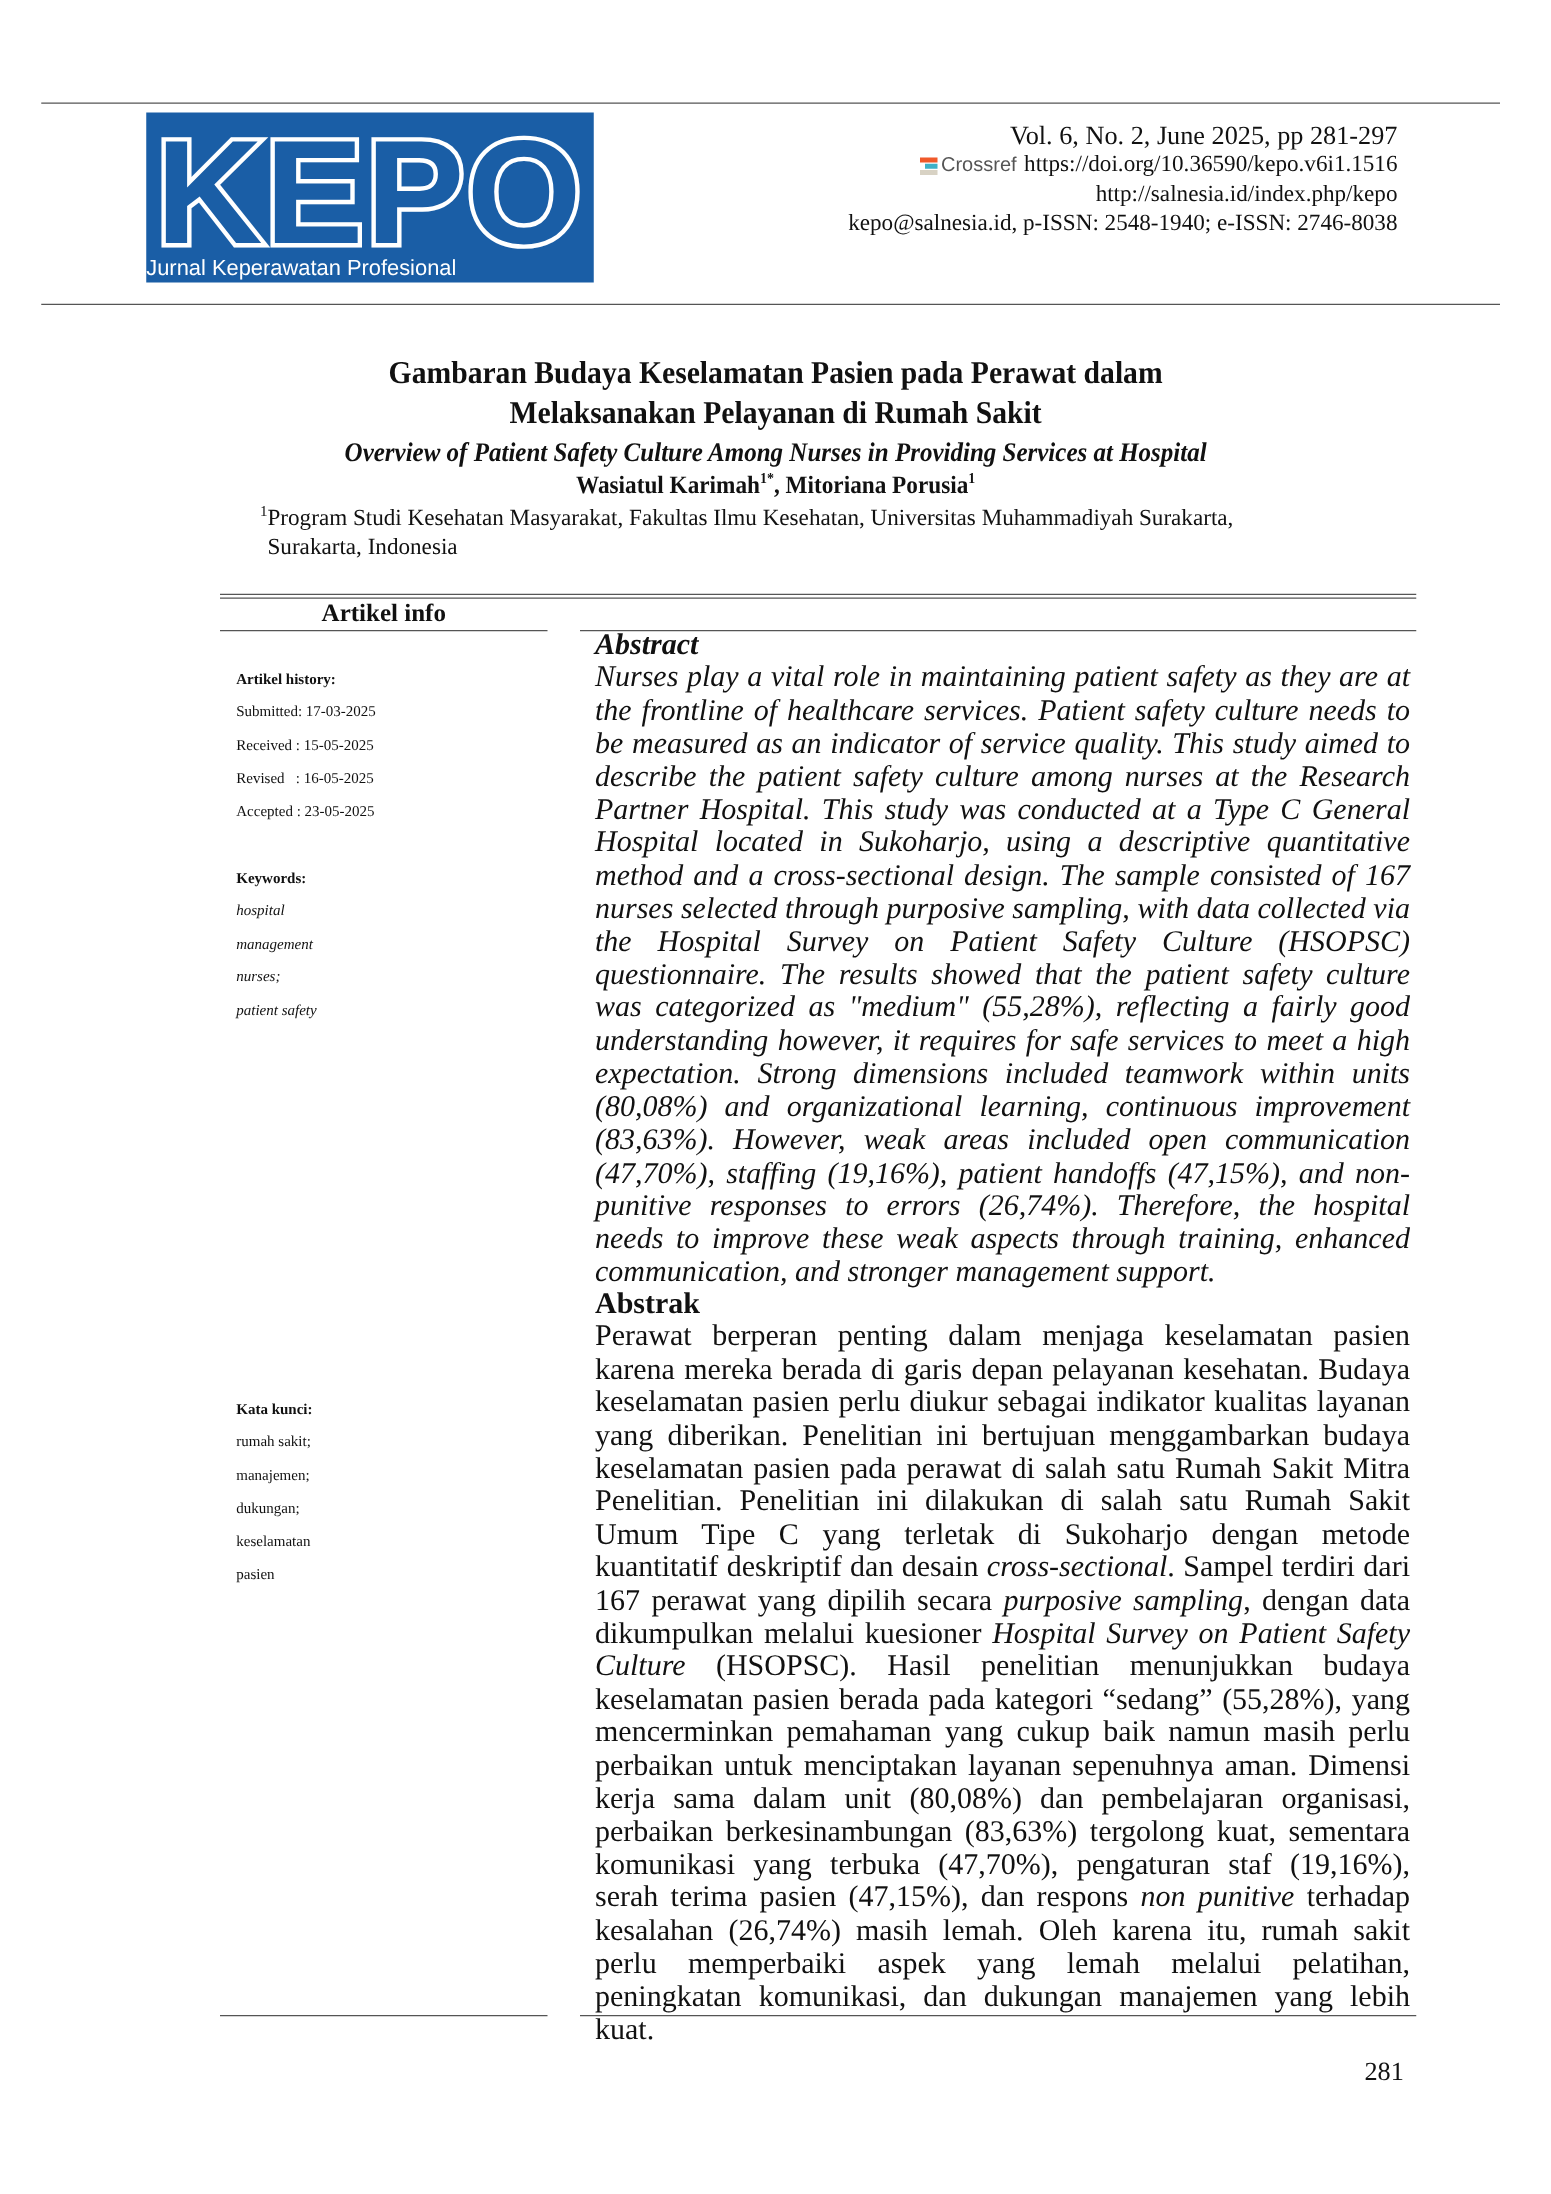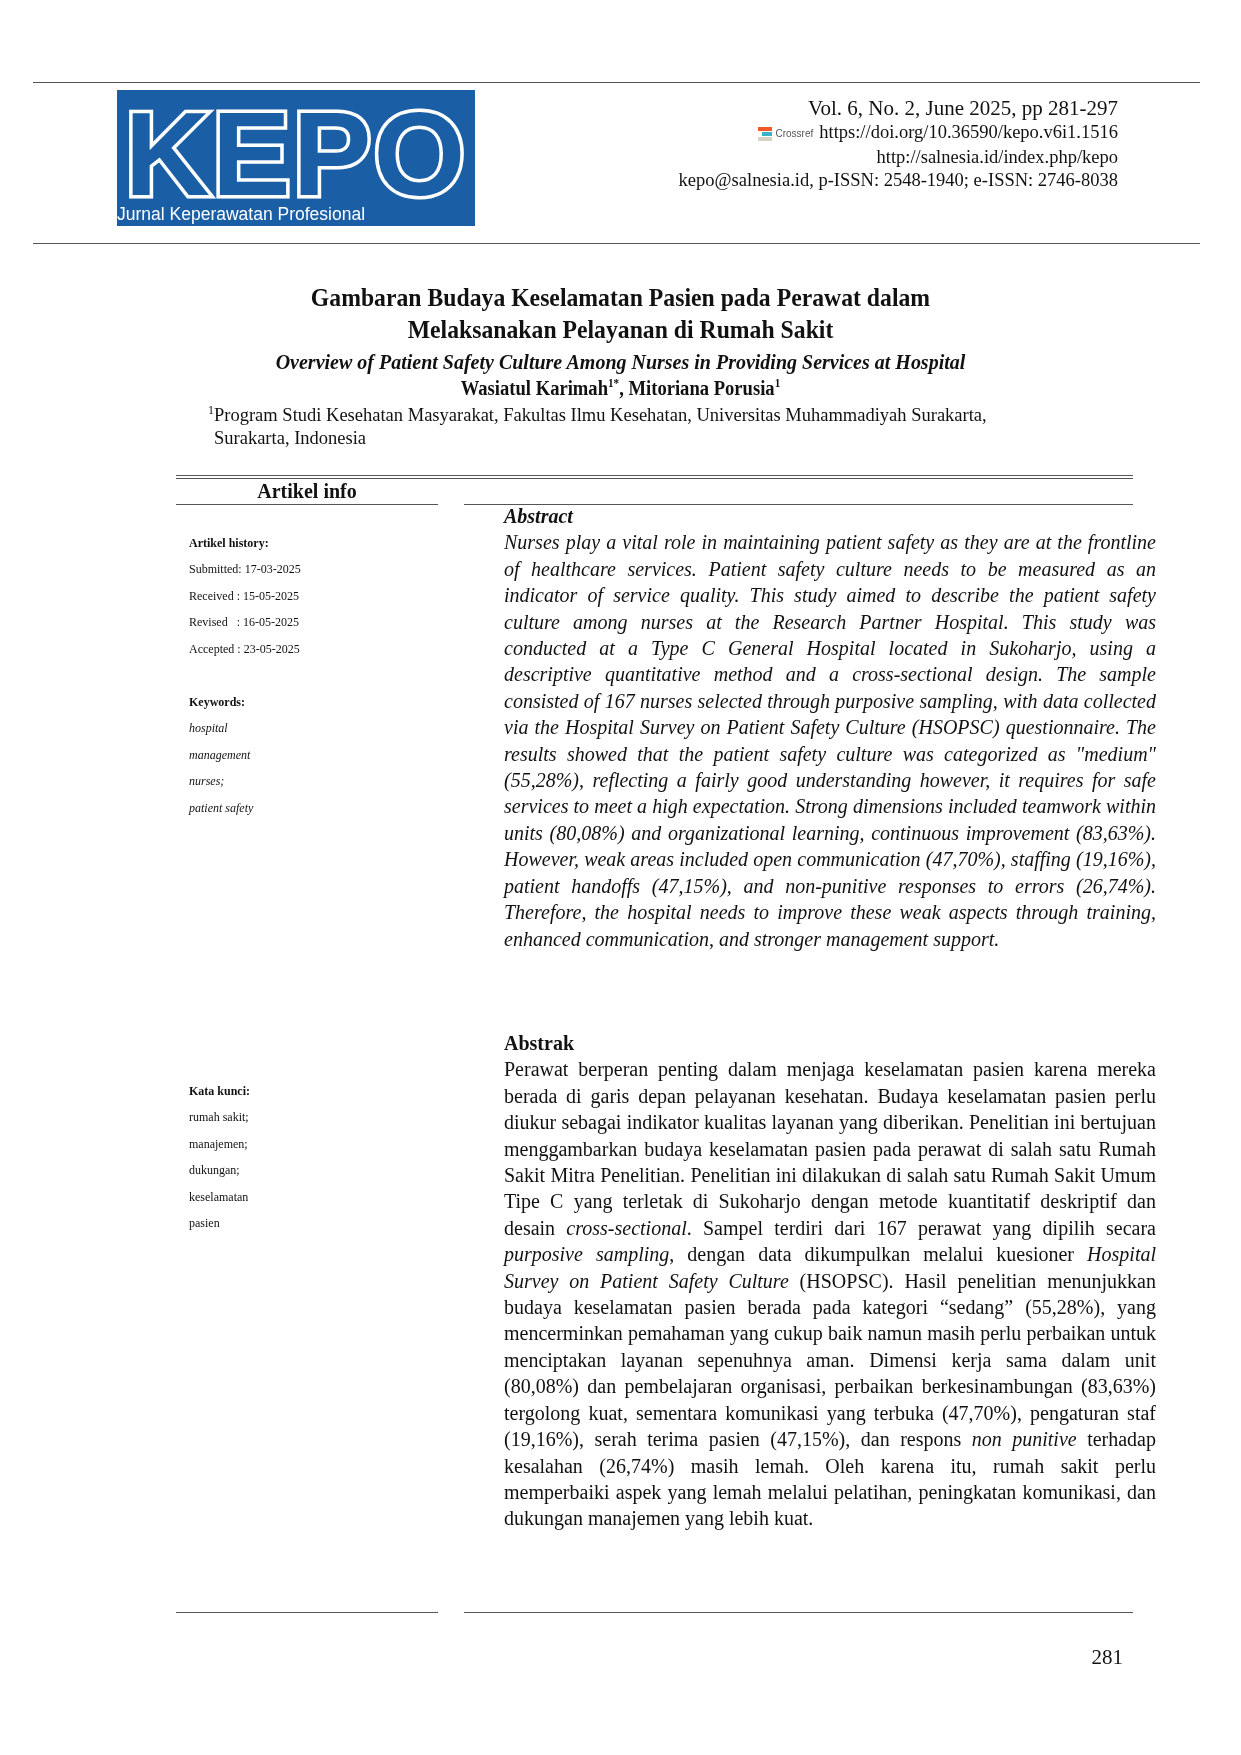--- a/index.html
+++ b/index.html
@@ -7,30 +7,30 @@
   .abs { position: absolute; }
   .rule { position: absolute; height: 0; border-top: 1.5px solid #555; }
   .logo { position: absolute; left: 117px; top: 90px; width: 358px; height: 136px; background: #1a5ea6; }
   .logo-word { position: absolute; left: 0; top: 4px; width: 100%; text-align: center; font-family: "Liberation Sans", sans-serif; font-weight: bold; font-size: 118px; letter-spacing: 2px; color: #1a5ea6; -webkit-text-stroke: 7px #ffffff; paint-order: stroke fill; line-height: 120px; }
   .logo-sub { position: absolute; left: 0; top: 114px; width: 100%; text-align: left; font-family: "Liberation Sans", sans-serif; font-size: 17.5px; color: #ffffff; }
   .meta { position: absolute; right: 123px; top: 96px; text-align: right; font-size: 18.5px; line-height: 23.5px; }
   .meta .vol { font-size: 21px; line-height: 25px; }
   .crossref { display: inline-flex; align-items: center; margin-right: 6px; vertical-align: middle; }
   .crossref-mark { width: 14px; height: 14px; display: inline-block; position: relative; margin-right: 3px; }
   .crossref-mark i { position: absolute; left: 0; width: 14px; height: 4px; }
-  .crossref-label { font-family: "Liberation Sans", sans-serif; font-size: 10px; color: #555; }
+  .crossref-label { font-family: "Liberation Sans", sans-serif; font-size: 16px; color: #555; }
   .title { position: absolute; left: 0; width: 1241px; text-align: center; font-weight: bold; font-size: 25.5px; line-height: 32px; top: 282px; transform: scaleX(0.93); transform-origin: center; }
   .subtitle { position: absolute; left: 0; width: 1241px; text-align: center; font-weight: bold; font-style: italic; font-size: 21.5px; top: 350px; transform: scaleX(0.93); }
   .authors { position: absolute; left: 0; width: 1241px; text-align: center; font-weight: bold; font-size: 20px; top: 377px; transform: scaleX(0.93); }
   sup { font-size: 12px; vertical-align: super; line-height: 0; }
   .affil { position: absolute; left: 208px; top: 404px; font-size: 18.5px; line-height: 23px; width: 900px; }
   .affil-line2 { padding-left: 6px; }
   .left-col { position: absolute; left: 189px; font-size: 12px; line-height: 26.4px; }
   .left-head { font-weight: bold; }
-  .abstract-col { position: absolute; left: 504px; width: 652px; font-size: 20px; line-height: 26.4px; text-align: justify; }
+  .abstract-col { position: absolute; left: 476px; width: 652px; font-size: 24px; line-height: 26.4px; text-align: justify; }
   .abstract-col p { margin: 0; }
   .it { font-style: italic; }
   .bold { font-weight: bold; }
   .pagenum { position: absolute; right: 118px; top: 1645px; font-size: 21px; }
 </style>
 </head>
 <body>
 
 <div class="rule" style="left:33px; top:82px; width:1167px;"></div>
 <div class="rule" style="left:33px; top:243px; width:1167px;"></div>
@@ -84,21 +84,21 @@
 </div>
 
 <div class="left-col" style="top:689px;">
   <div class="left-head">Keywords:</div>
   <div class="it">hospital</div>
   <div class="it">management</div>
   <div class="it">nurses;</div>
   <div class="it">patient safety</div>
 </div>
 
-<div class="left-col" style="top:1078px;">
+<div class="left-col" style="top:1114px;">
   <div class="left-head">Kata kunci:</div>
   <div>rumah sakit;</div>
   <div>manajemen;</div>
   <div>dukungan;</div>
   <div>keselamatan</div>
   <div>pasien</div>
 </div>
 
 <div class="abstract-col" style="top:503px;">
   <div class="bold it">Abstract</div>

